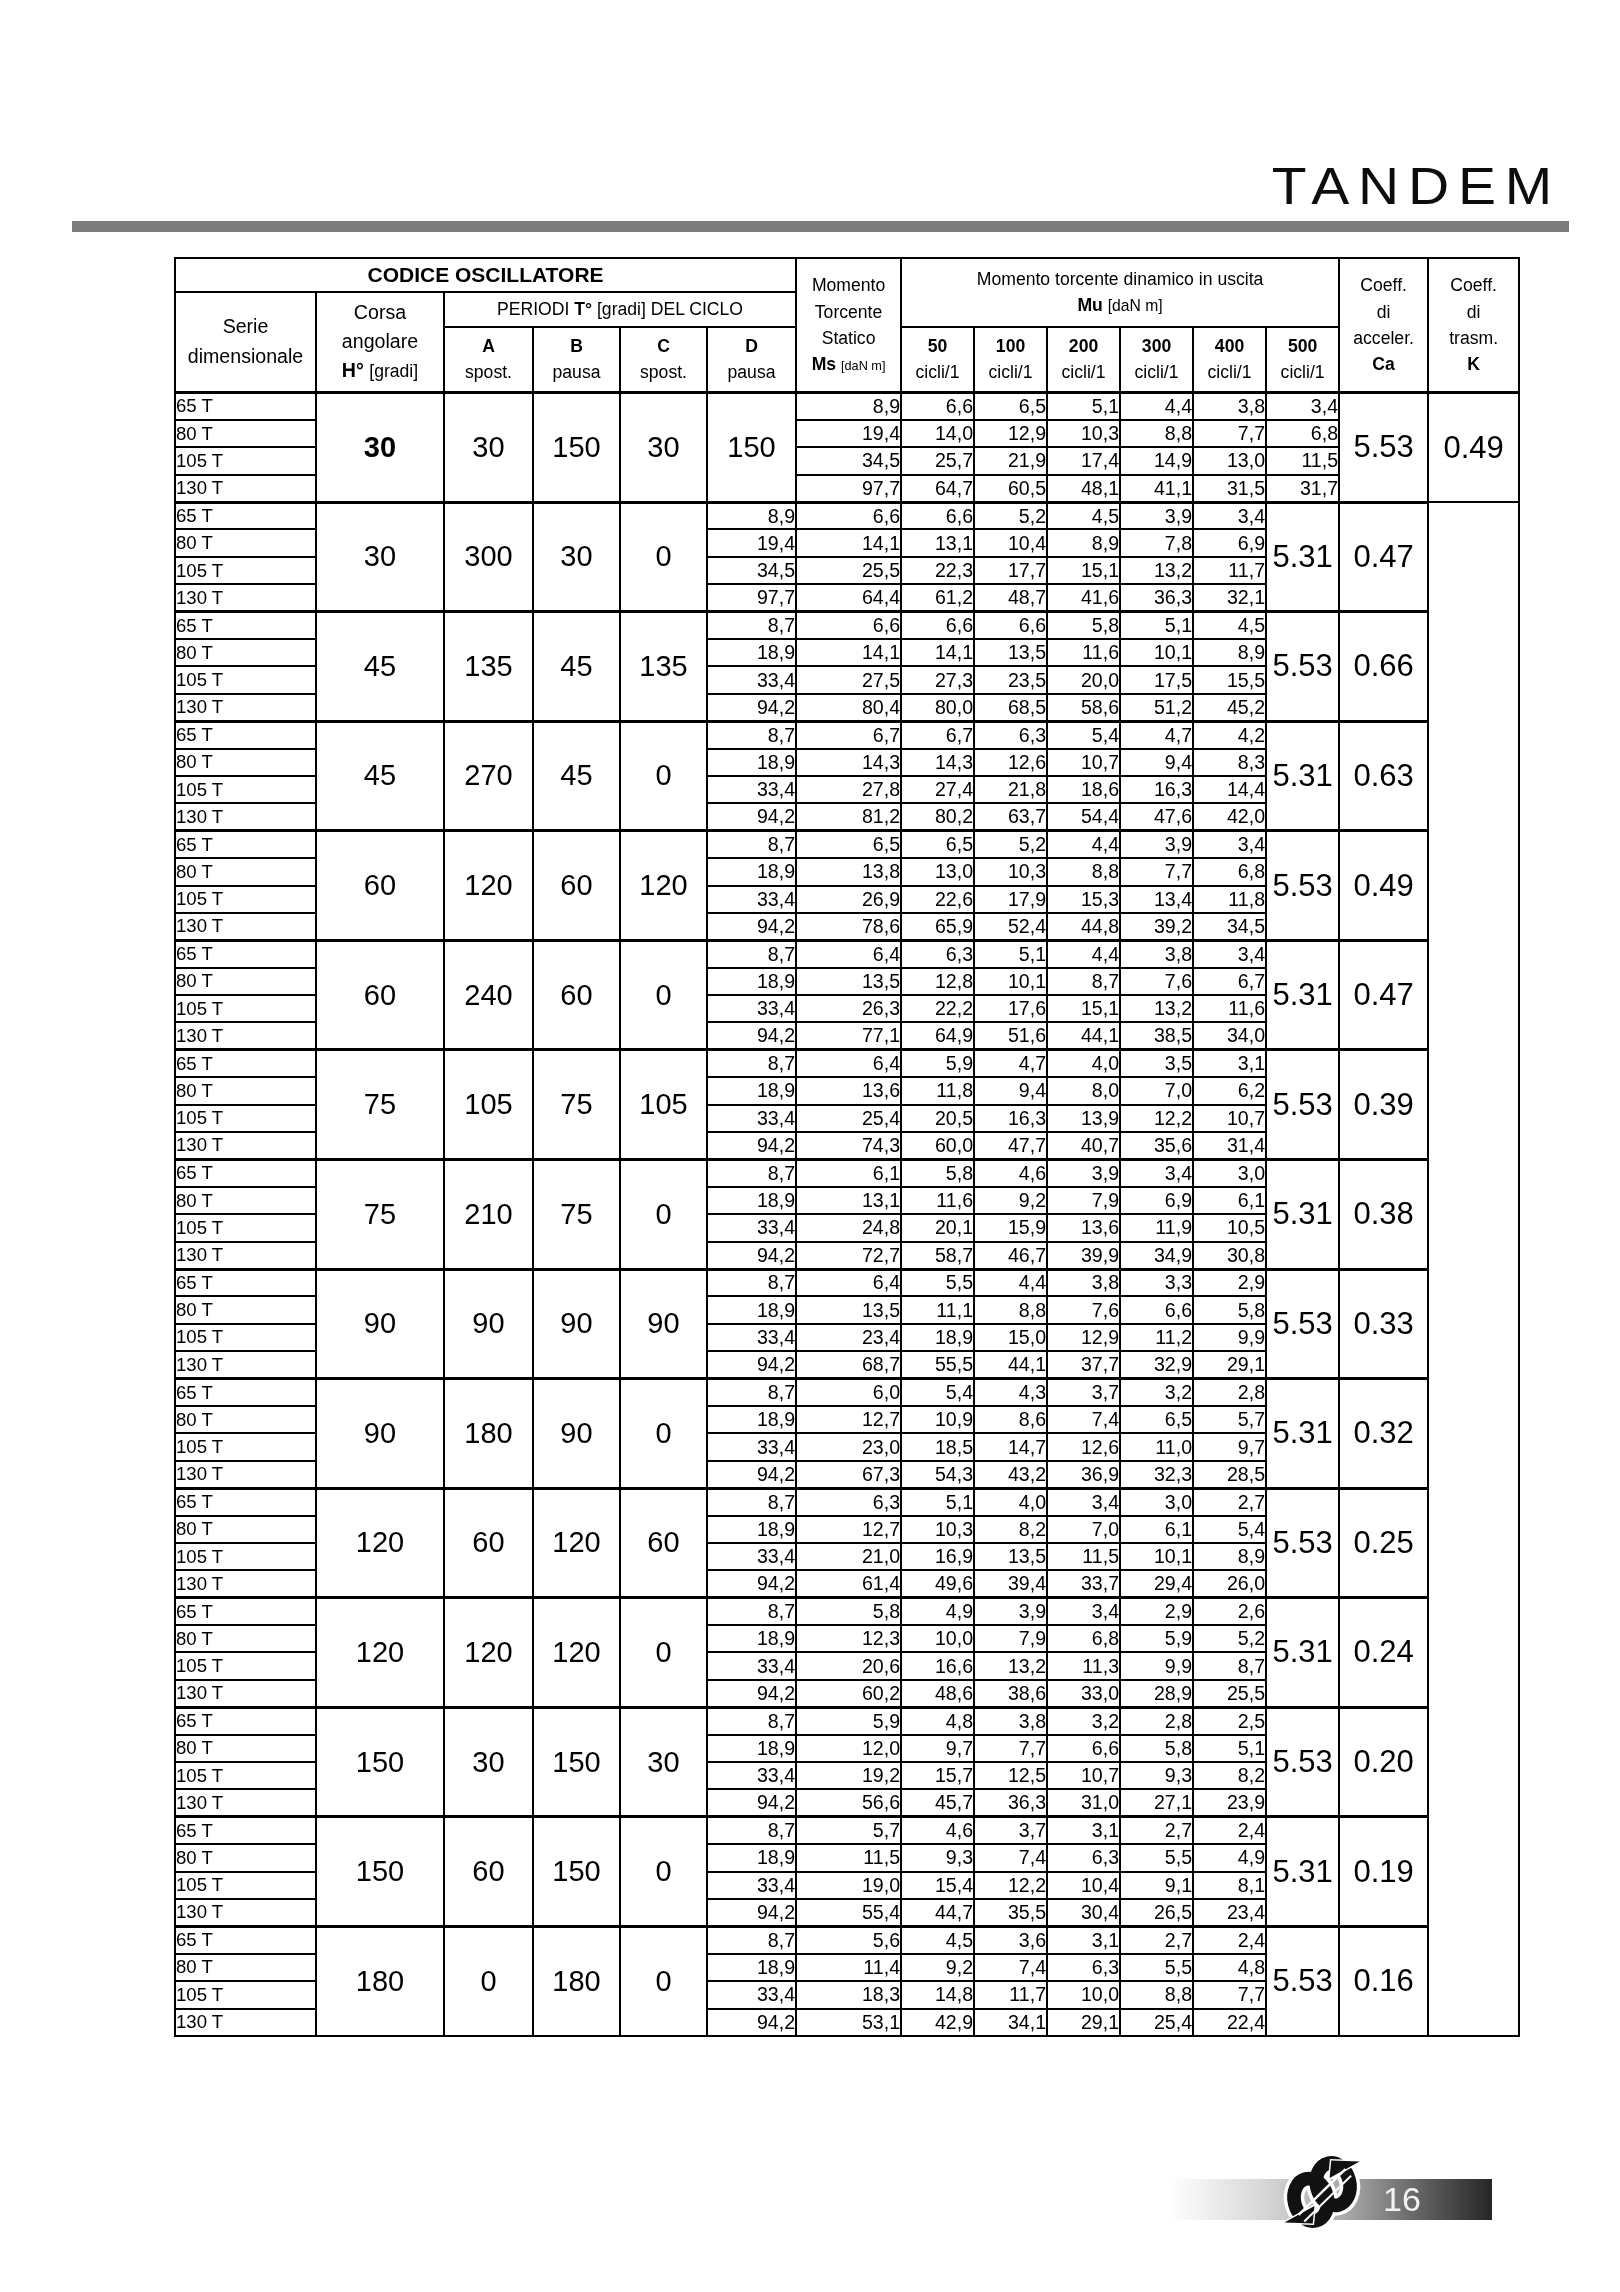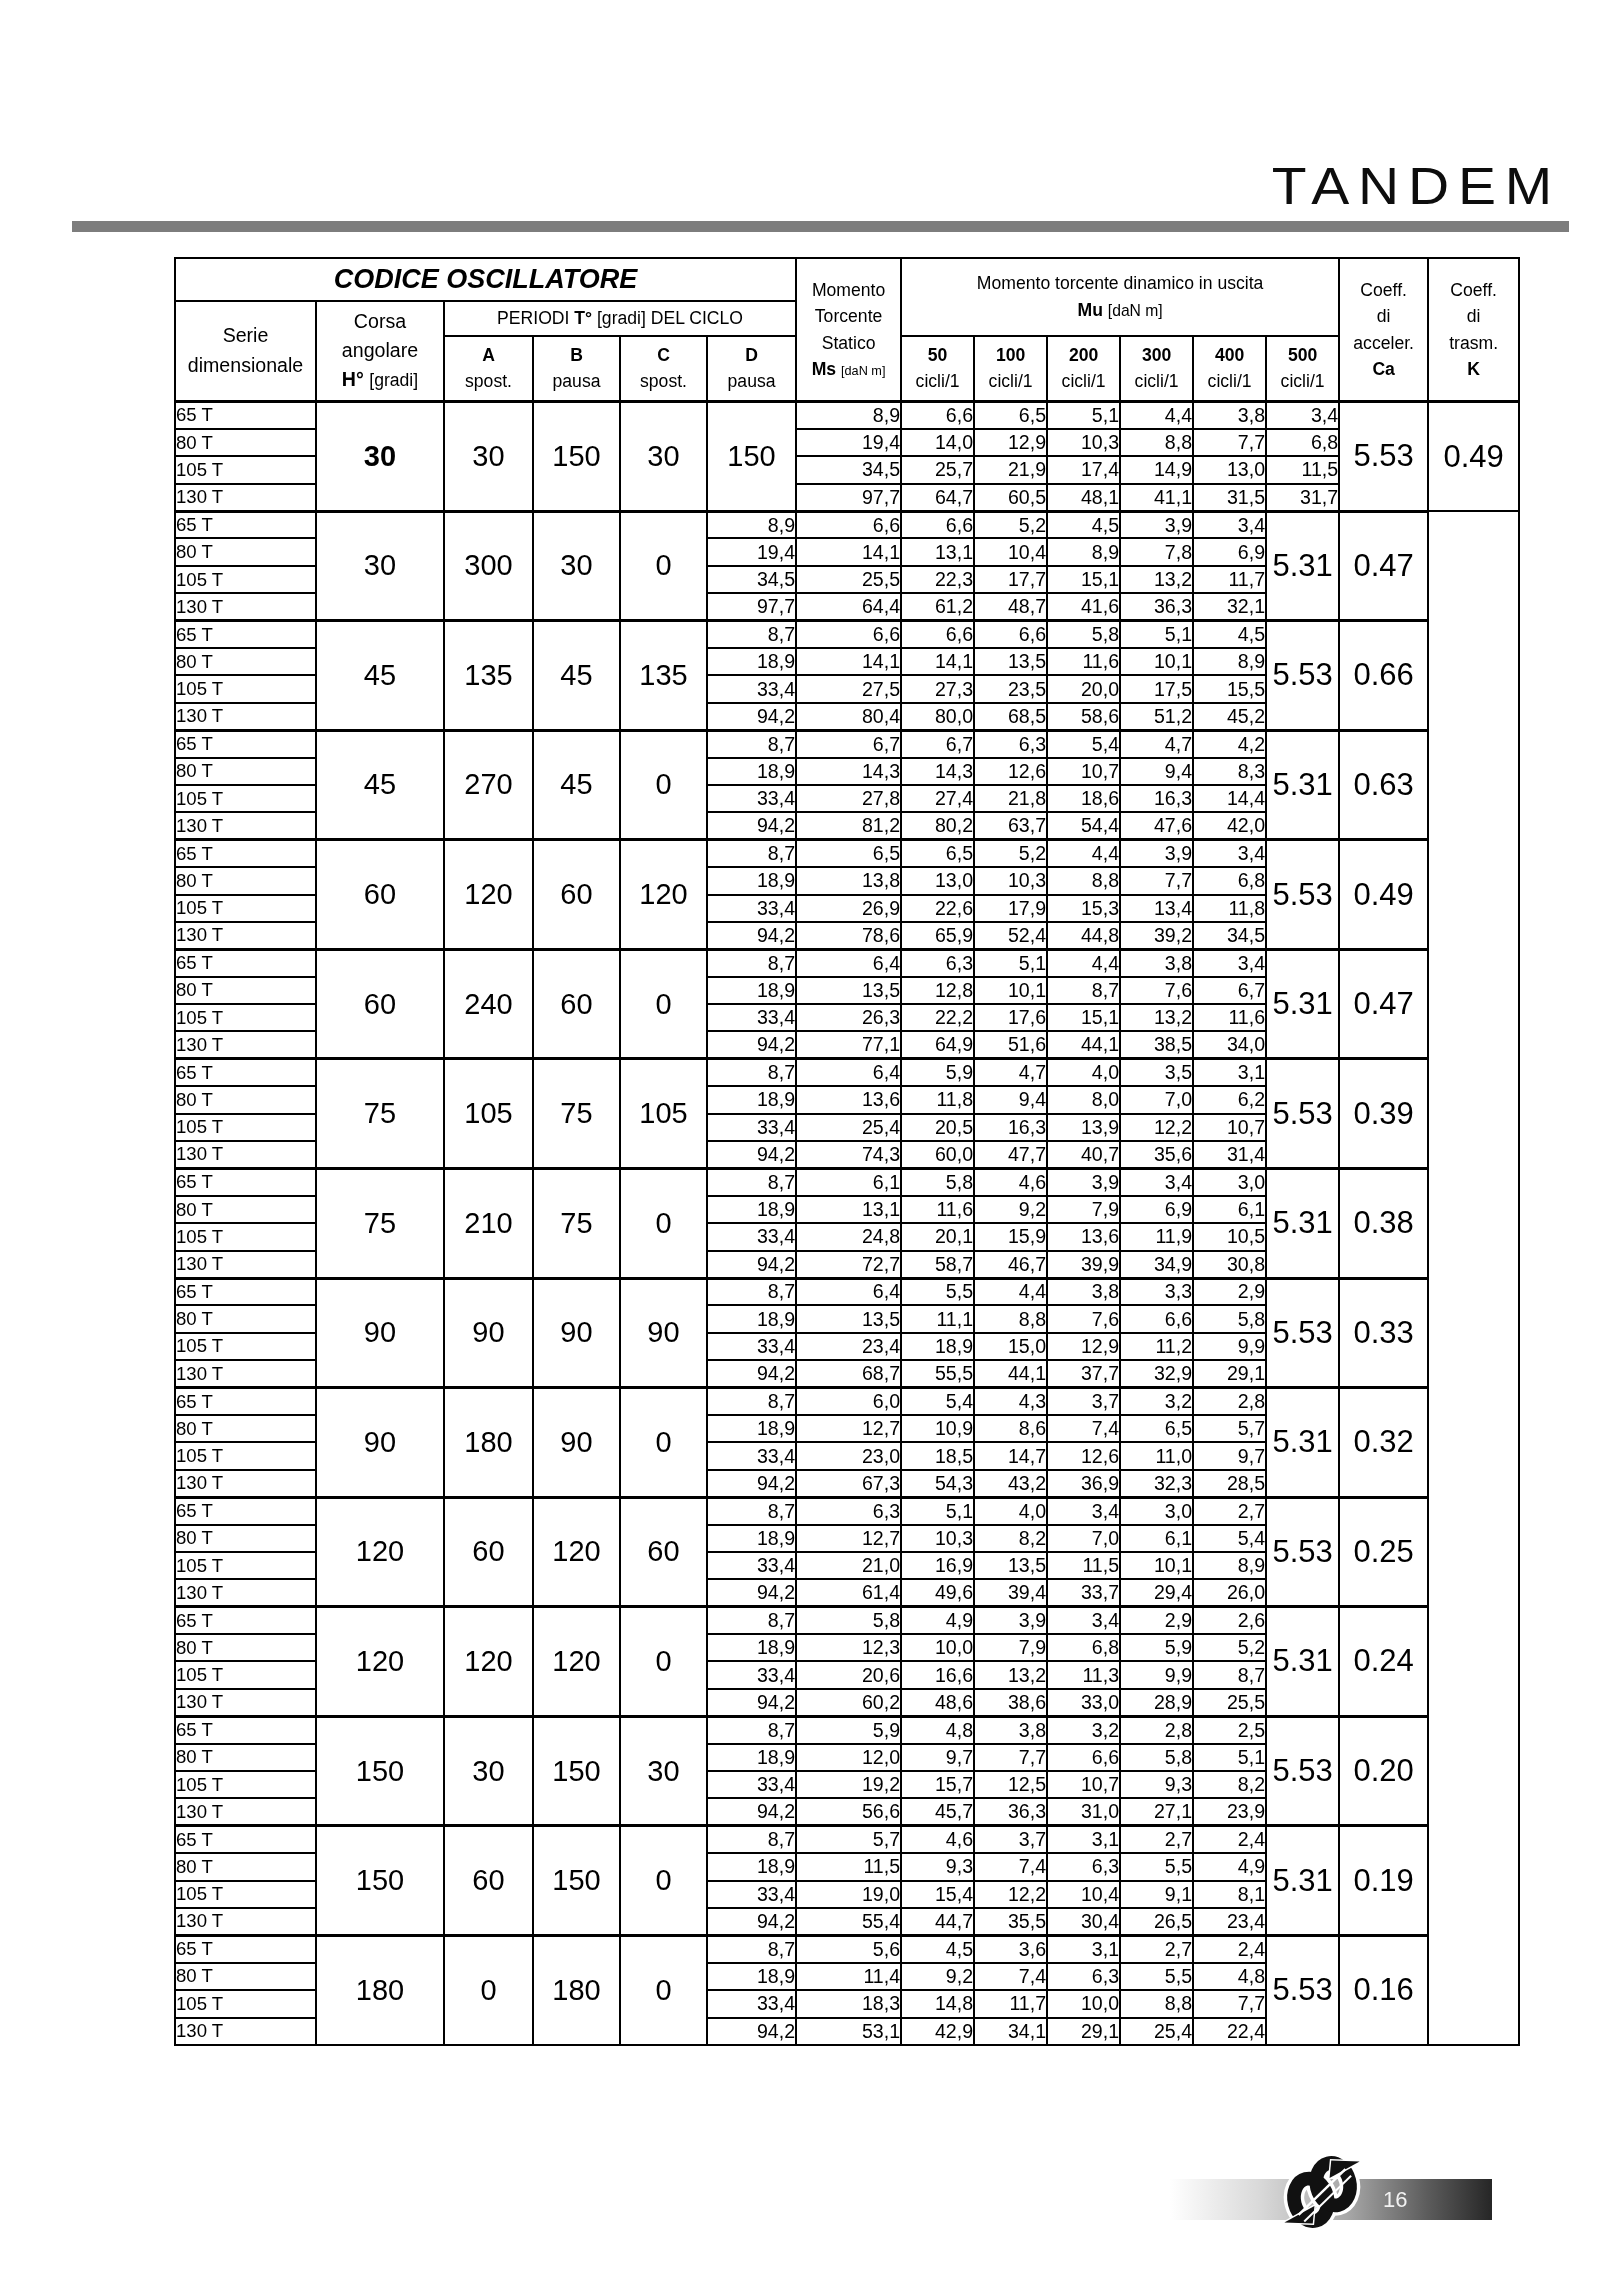--- a/index.html
+++ b/index.html
@@ -13,40 +13,40 @@
       font-size:57px;font-weight:400;letter-spacing:8.8px;color:#0d0d0d;white-space:nowrap;
       transform:scaleY(.92);}
   .rule-bar{position:absolute;left:72px;top:221px;width:1497px;height:10.8px;background:#7d7d7d;}
   
   table.main{position:absolute;left:174px;top:257px;border-collapse:collapse;table-layout:fixed;
       width:1344px;}
   table.main th,table.main td{border:2px solid #000;padding:0;overflow:hidden;
       font-family:"Liberation Sans",sans-serif;}
   table.main{border:2.9px solid #000;}
   thead th{font-weight:normal;text-align:center;vertical-align:middle;line-height:1.5;}
-  .h-codice{font-weight:bold;font-size:27px;font-style:italic;}
+  .h-codice{font-weight:bold;font-size:21px;}
   .h-main{font-size:19.6px;}
   .h-sub{font-size:17.6px;}
   .bold{font-weight:bold;}
   .small-unit{font-size:12.7px;font-weight:normal;}
   .mid-unit{font-size:15.7px;font-weight:normal;}
   thead .r1{height:29px;} thead .r2{height:35px;} thead .r3{height:66px;}
   
   td{font-size:19.6px;}
   td.serie{vertical-align:middle;font-size:18.6px;border-top-width:2.9px;}
   td.corsa-val{text-align:center;vertical-align:middle;font-size:29px;font-weight:bold;border-top-width:2.9px;}
   td.abcd{text-align:center;vertical-align:middle;font-size:29px;}
   td.ms,td.num{text-align:right;vertical-align:middle;padding-right:6.9px;border-top-width:2.9px;}
   td.cak{text-align:center;vertical-align:middle;font-size:31px;}
   tbody tr{height:27.4px;}
   tbody.block tr:first-child td{border-top-width:3.9px;}
   
   .footer-bar{position:absolute;left:1169px;top:2179px;width:323px;height:41px;
       background:linear-gradient(to right,rgba(255,255,255,0) 0%,#d9d9d9 28%,#a8a8a8 55%,#5c5c5c 80%,#262626 100%);}
-  .page-num{position:absolute;left:214px;top:0;line-height:41px;font-size:22px;color:#f2f2f2;
+  .page-num{position:absolute;left:214px;top:0;line-height:41px;font-size:34px;color:#f2f2f2;
       font-family:"Liberation Sans",sans-serif;}
   .logo{position:absolute;left:1264px;top:2152px;width:116px;height:80px;}
 </style>
 </head>
 <body>
 
 <div class="page">
 
   <div class="title-right">TANDEM</div>
   <div class="rule-bar"></div>

